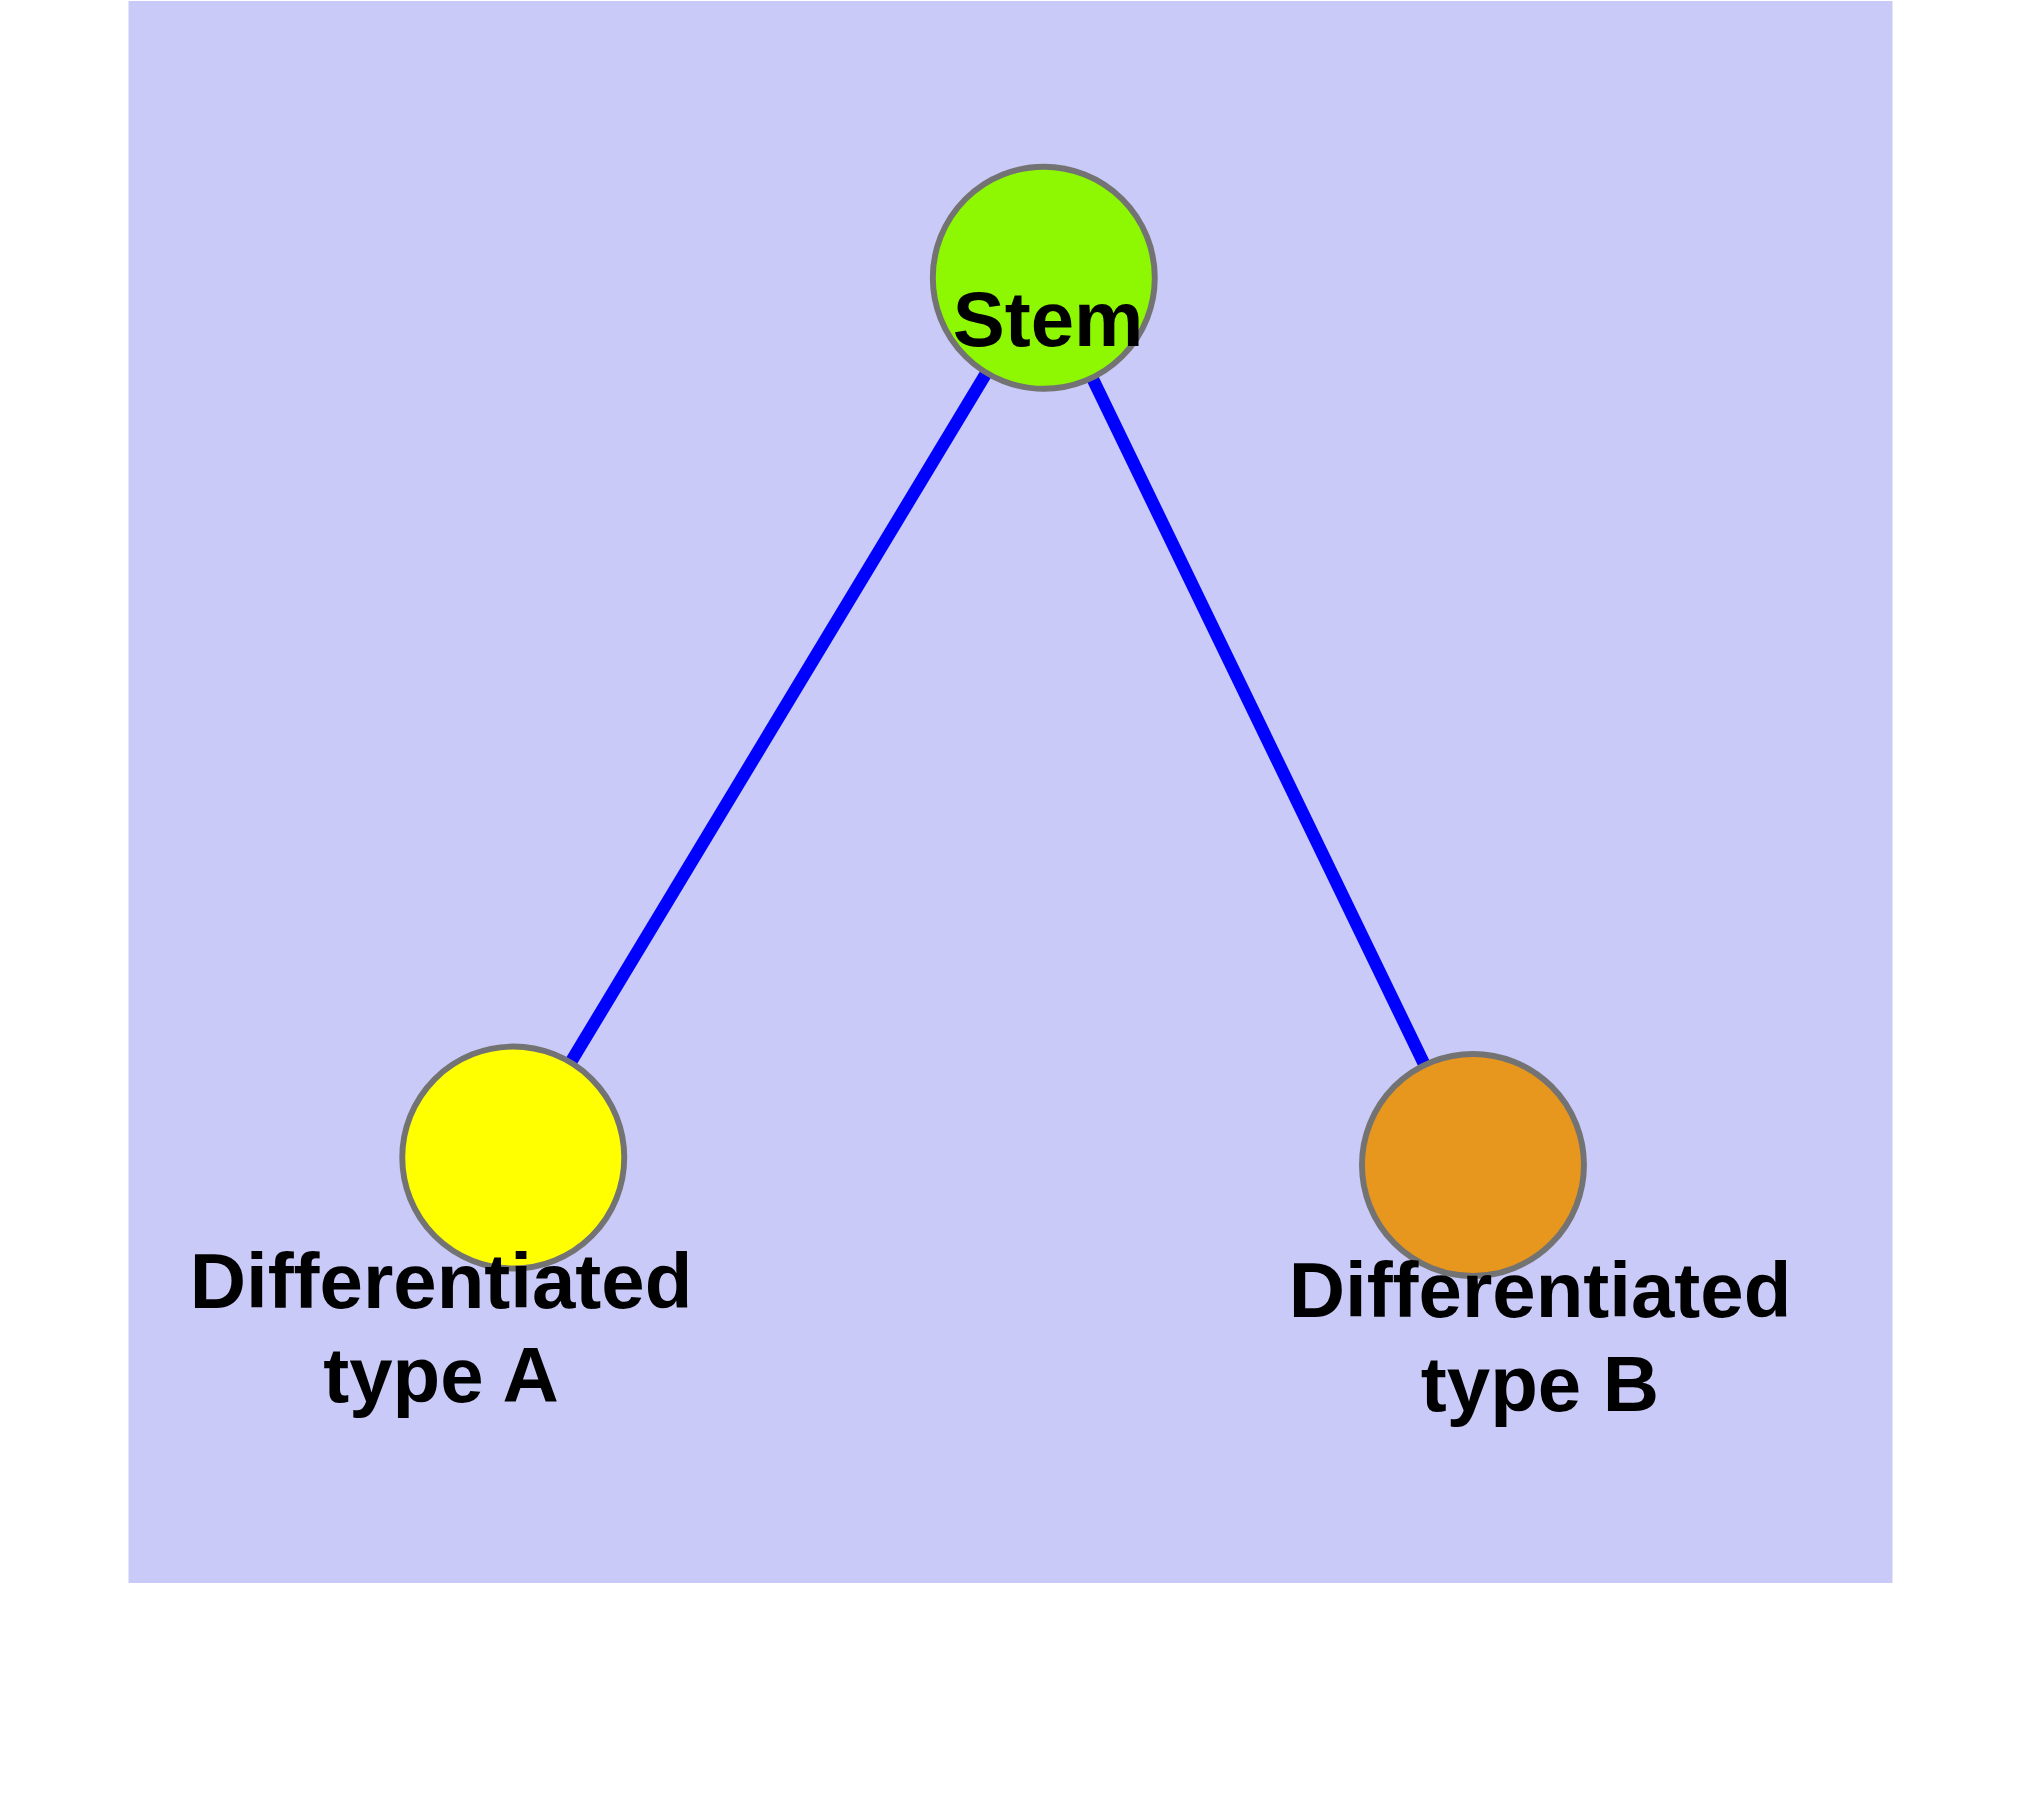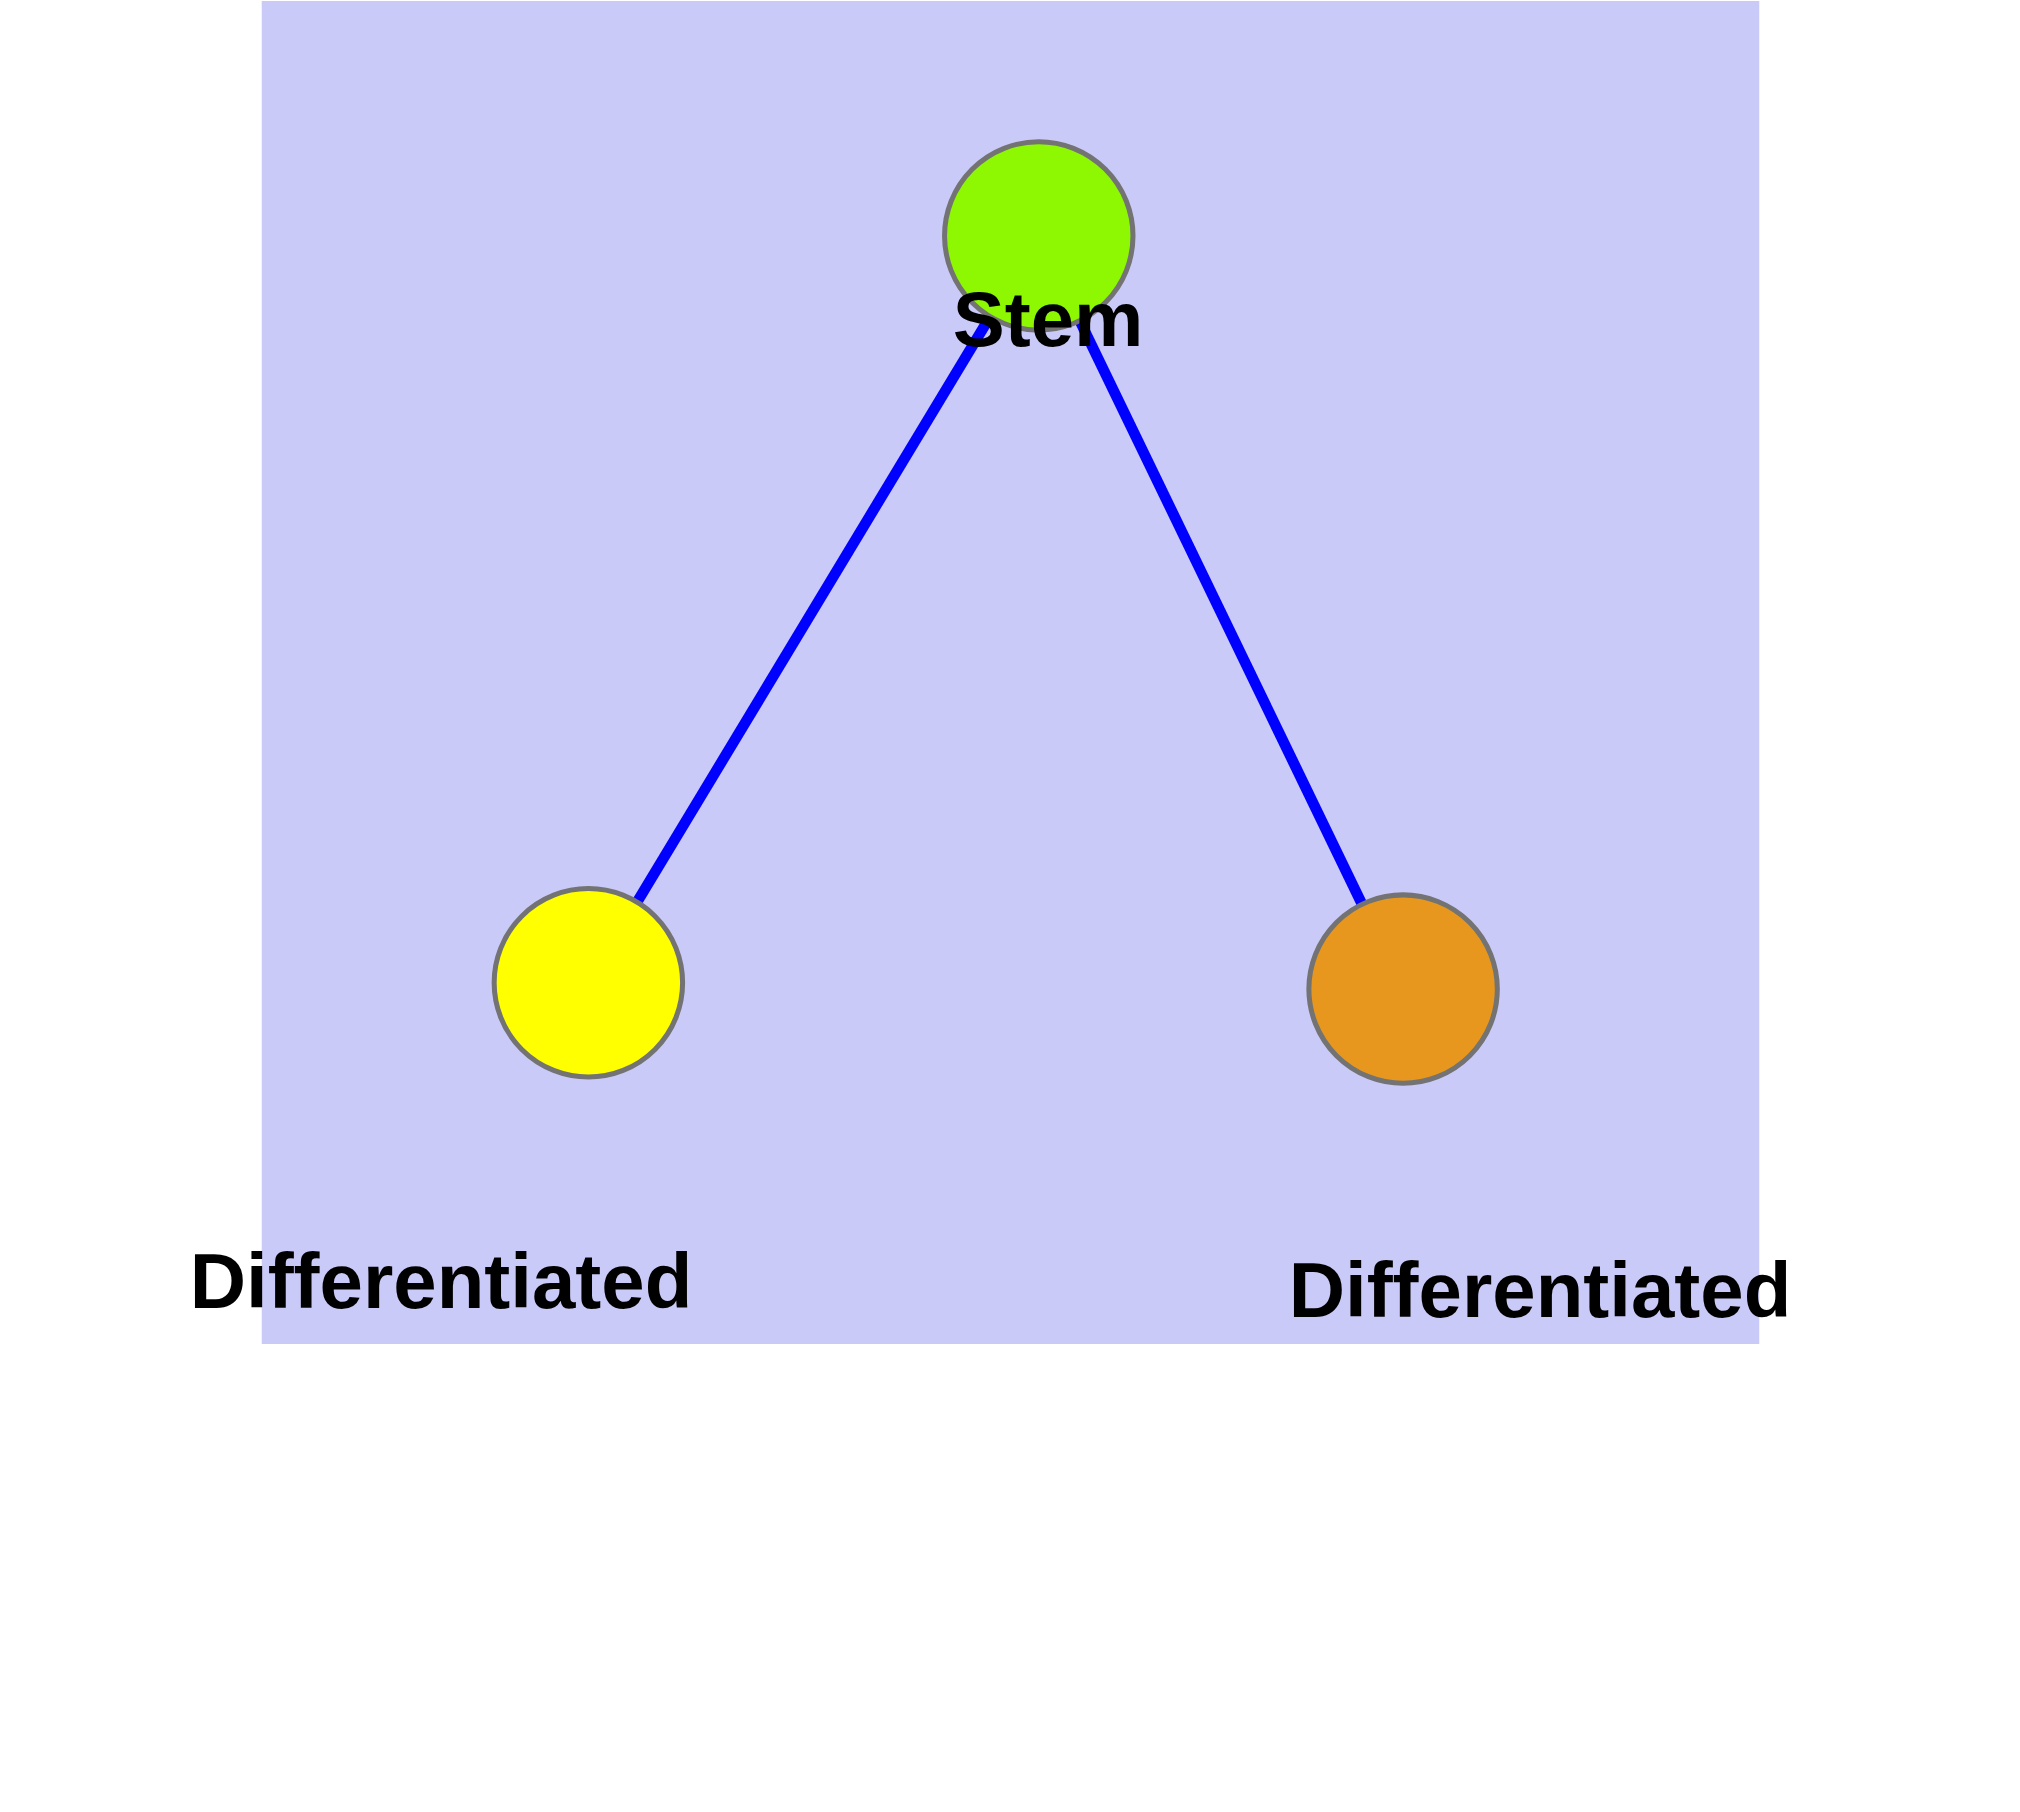--- a/index.html
+++ b/index.html
@@ -4,21 +4,21 @@
 <style>
   html, body {
     margin: 0;
     padding: 0;
     background: #ffffff;
     font-family: "Liberation Sans", sans-serif;
   }
   .canvas {
     position: relative;
     width: 2021px;
-    height: 1344px;
+    height: 1583px;
     overflow: hidden;
     border-top: 1.7px solid #ffffff;
     box-sizing: border-box;
     padding-left: 22px;
   }
   .graph-svg {
     position: absolute;
     left: 0;
     top: 0;
     width: 100%;

